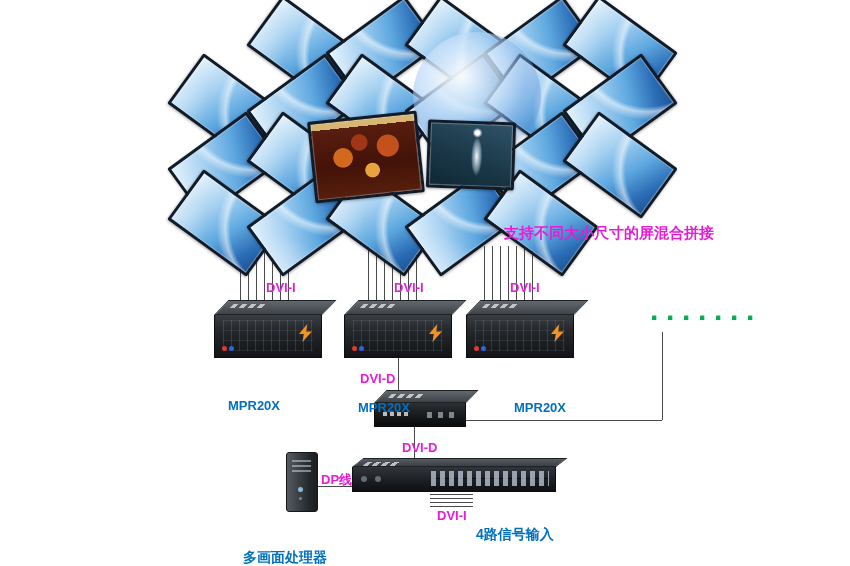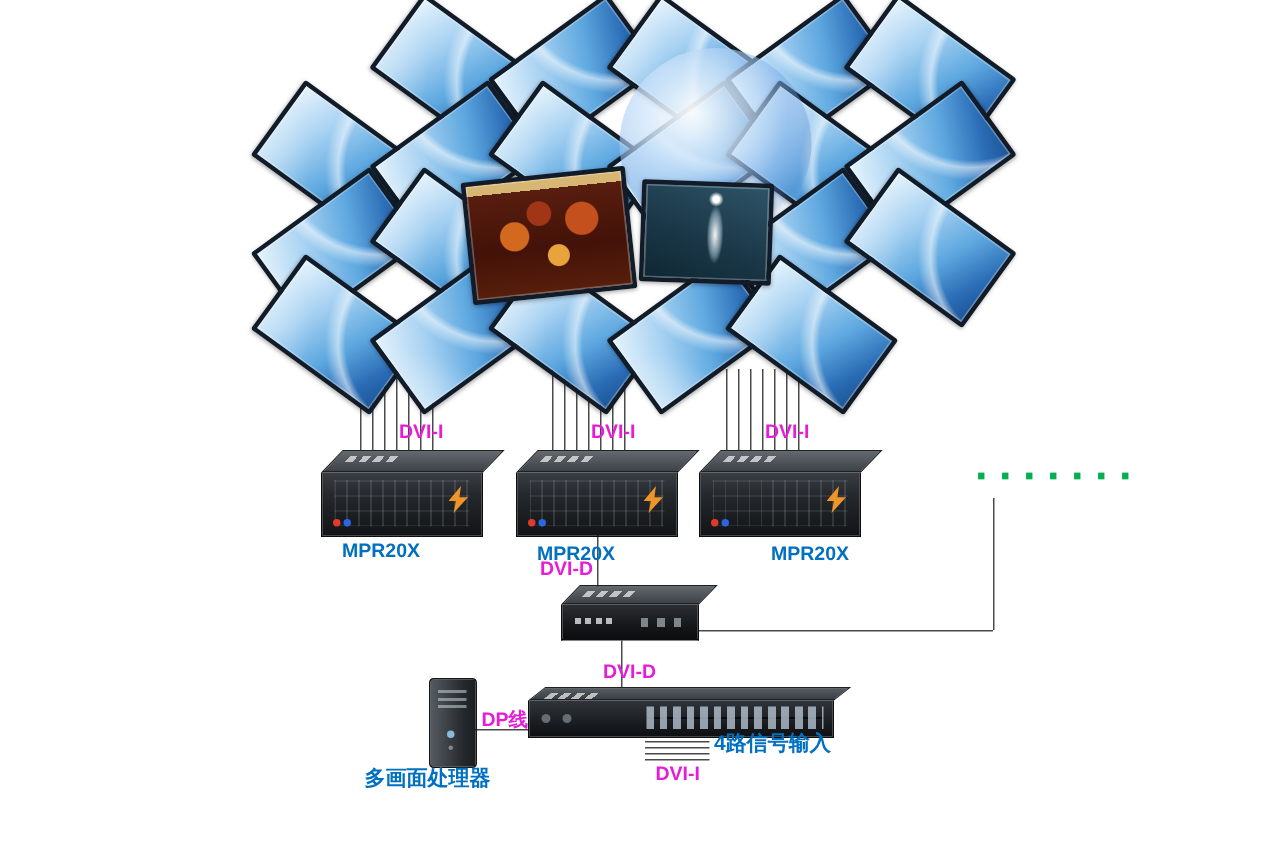--- a/index.html
+++ b/index.html
@@ -114,21 +114,21 @@
     content:""; position:absolute; left:5px; right:6px; top:7px; height:12px;
     background: repeating-linear-gradient(180deg, rgba(200,210,220,.55) 0 2px, rgba(0,0,0,0) 2px 5px);
   }
   .tower::after {
     content:""; position:absolute; left:11px; top:34px; width:5px; height:5px;
     border-radius:50%; background:#8fb8d8; box-shadow: 0 9px 0 -1px rgba(200,210,220,.5);
   }
 
   
   .lbl { position:absolute; z-index:10; white-space:nowrap; line-height:1.15; }
-  .lbl-blue { color:var(--label-blue,#0070C0); font-size:14px; font-weight:bold; }
+  .lbl-blue { color:var(--label-blue,#0070C0); font-size:14px; font-weight:bold;margin-top:39px; }
   .lbl-blue.en { font-size:13px; }
   .lbl-magenta { color:var(--label-magenta,#E61CD6); font-size:13px; font-weight:bold; }
   .note { font-size:15px; }
   .dots { color:var(--dots-green,#00B050); font-size:30px; font-weight:bold;
           letter-spacing:6px; line-height:20px; }
 </style>
 </head>
 <body>
 
 <div class="stage">
@@ -152,20 +152,21 @@
       <div class="screen" style="left: 255px; top: 134px; width: 92px; height: 56px; transform: rotate(36deg);"></div>
       <div class="screen" style="left: 492px; top: 134px; width: 92px; height: 56px; transform: rotate(-36deg);"></div>
       <div class="screen" style="left: 571px; top: 134px; width: 92px; height: 56px; transform: rotate(36deg);"></div>
       <div class="screen" style="left: 176px; top: 192px; width: 92px; height: 56px; transform: rotate(36deg);"></div>
       <div class="screen" style="left: 255px; top: 192px; width: 92px; height: 56px; transform: rotate(-36deg);"></div>
       <div class="screen" style="left: 334px; top: 192px; width: 92px; height: 56px; transform: rotate(36deg);"></div>
       <div class="screen" style="left: 413px; top: 192px; width: 92px; height: 56px; transform: rotate(-36deg);"></div>
       <div class="screen" style="left: 492px; top: 192px; width: 92px; height: 56px; transform: rotate(36deg);"></div>
     </div>
 
+  <div class="lbl lbl-magenta note" style="left:504px;top:224px">支持不同大小尺寸的屏混合拼接</div>
 
   <div id="cables">
       <div class="wire v" style="left: 240px; top: 246px; height: 54px;"></div>
       <div class="wire v" style="left: 248px; top: 246px; height: 54px;"></div>
       <div class="wire v" style="left: 256px; top: 246px; height: 54px;"></div>
       <div class="wire v" style="left: 264px; top: 246px; height: 54px;"></div>
       <div class="wire v" style="left: 272px; top: 246px; height: 54px;"></div>
       <div class="wire v" style="left: 280px; top: 246px; height: 54px;"></div>
       <div class="wire v" style="left: 288px; top: 246px; height: 54px;"></div>
       <div class="wire v" style="left: 368px; top: 246px; height: 54px;"></div>

